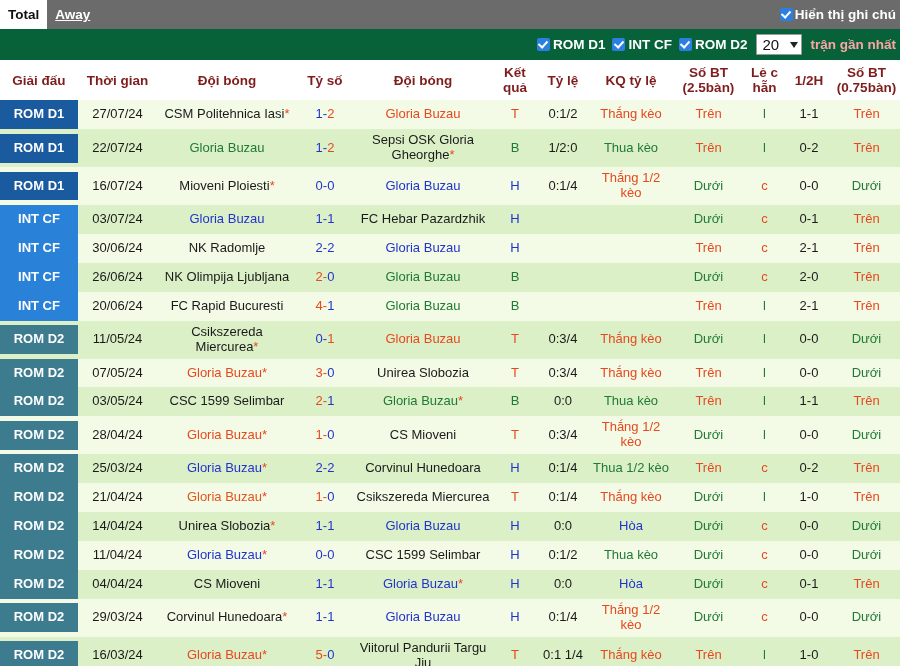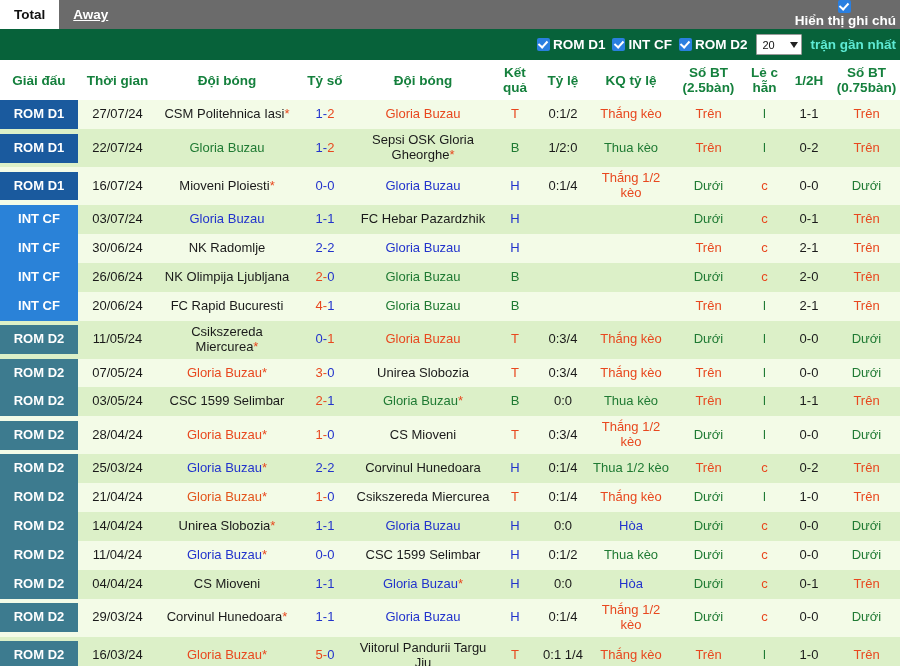--- a/index.html
+++ b/index.html
@@ -25,39 +25,38 @@
     font-weight: bold;
     display: flex;
     align-items: center;
     padding: 0 10px 0 9px;
     white-space: nowrap;
     letter-spacing: -0.1px;
   }
   .tab {
     display: flex;
     align-items: center;
-    padding: 0 14px;
+    padding: 0 8px;
     font-size: 13.5px;
     font-weight: bold;
     white-space: nowrap;
   }
   .tab.active {
     background: #ffffff;
     color: #111111;
   }
   .tab.inactive {
     color: #ffffff;
     text-decoration: underline;
   }
   .titlebar-right {
     margin-left: auto;
     display: flex;
     align-items: center;
     padding-right: 4px;
-    flex-direction: column;
   }
   .note-label {
     color: #ffffff;
     font-size: 13.5px;
     font-weight: bold;
     white-space: nowrap;
   }
 
   
   .cbx {
@@ -102,49 +101,49 @@
   .select-box {
     margin-left: 9px;
     background: #ffffff;
     border: 1px solid #9a9a9a;
     height: 21px;
     min-width: 46px;
     display: flex;
     align-items: center;
     justify-content: space-between;
     padding: 0 3px 0 5px;
-    font-size: 11px;
+    font-size: 15px;
     color: #111;
     border-radius: 1px;
   }
   .caret {
     width: 0; height: 0;
     border-left: 4.5px solid transparent;
     border-right: 4.5px solid transparent;
     border-top: 6px solid #222;
     margin-left: 4px;
   }
   .near-label {
-    color: #5eead4;
+    color: #fca5a5;
     font-size: 13.5px;
     font-weight: bold;
     margin-left: 8px;
     margin-right: 2px;
     white-space: nowrap;
   }
 
   
   table {
     width: 900px;
     border-collapse: collapse;
     table-layout: fixed;
   }
   thead th {
     background: #ffffff;
-    color: #15803d;
+    color: #7f1d1d;
     font-size: 13.5px;
     font-weight: bold;
     padding: 5px 1px;
     text-align: center;
     vertical-align: middle;
     line-height: 1.12;
   }
   tbody td {
     font-size: 13px;
     padding: 4px 2px;

